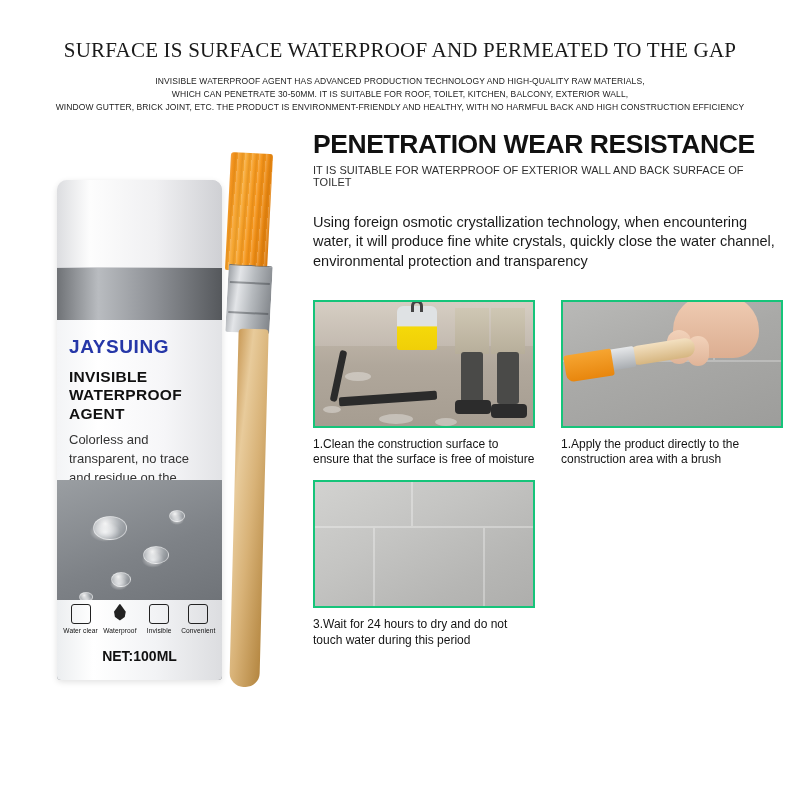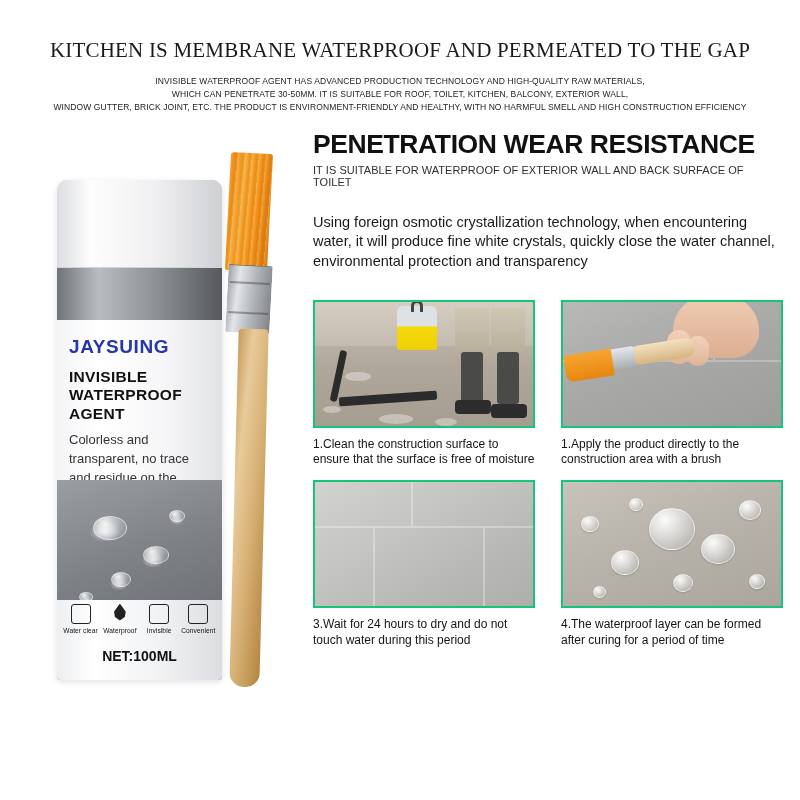--- a/index.html
+++ b/index.html
@@ -333,24 +333,24 @@
     border-radius: 50%;
     background: radial-gradient(circle at 34% 28%, rgba(255,255,255,0.95), rgba(235,238,240,0.45) 55%, rgba(140,140,138,0.25) 100%);
     border: 1px solid rgba(255,255,255,0.6);
     box-shadow: 0 1px 2px rgba(0,0,0,0.15);
   }
 </style>
 </head>
 <body>
 
 <div id="header">
-  <div id="subtitle">KITCHEN IS MEMBRANE WATERPROOF AND PERMEATED TO THE GAP</div>
+  <div id="subtitle">SURFACE IS SURFACE WATERPROOF AND PERMEATED TO THE GAP</div>
   <div class="desc-line">INVISIBLE WATERPROOF AGENT HAS ADVANCED PRODUCTION TECHNOLOGY AND HIGH-QUALITY RAW MATERIALS,</div>
   <div class="desc-line">WHICH CAN PENETRATE 30-50MM. IT IS SUITABLE FOR ROOF, TOILET, KITCHEN, BALCONY, EXTERIOR WALL,</div>
-  <div class="desc-line">WINDOW GUTTER, BRICK JOINT, ETC. THE PRODUCT IS ENVIRONMENT-FRIENDLY AND HEALTHY, WITH NO HARMFUL SMELL AND HIGH CONSTRUCTION EFFICIENCY</div>
+  <div class="desc-line">WINDOW GUTTER, BRICK JOINT, ETC. THE PRODUCT IS ENVIRONMENT-FRIENDLY AND HEALTHY, WITH NO HARMFUL BACK AND HIGH CONSTRUCTION EFFICIENCY</div>
 </div>
 
 <div id="content">
 
   <div id="product-panel">
 
     <div id="bottle">
       <div id="bottle-cap"></div>
       <div id="bottle-neck"></div>
 
@@ -451,29 +451,15 @@
     <div class="step">
       <div class="step-photo" id="photo-3">
         <div class="p3-line" style="left:0;top:44px;width:100%;height:2px;"></div>
         <div class="p3-line" style="left:96px;top:0;width:2px;height:44px;"></div>
         <div class="p3-line" style="left:58px;top:46px;width:2px;height:80px;"></div>
         <div class="p3-line" style="left:168px;top:46px;width:2px;height:80px;"></div>
       </div>
       <div class="step-caption">3.Wait for 24 hours to dry and do not touch water during this period</div>
     </div>
 
-    <div class="step">
-      <div class="step-photo" id="photo-4">
-        <div class="p4-bead" style="left:86px;top:26px;width:46px;height:42px;"></div>
-        <div class="p4-bead" style="left:138px;top:52px;width:34px;height:30px;"></div>
-        <div class="p4-bead" style="left:48px;top:68px;width:28px;height:25px;"></div>
-        <div class="p4-bead" style="left:18px;top:34px;width:18px;height:16px;"></div>
-        <div class="p4-bead" style="left:176px;top:18px;width:22px;height:20px;"></div>
-        <div class="p4-bead" style="left:110px;top:92px;width:20px;height:18px;"></div>
-        <div class="p4-bead" style="left:66px;top:16px;width:14px;height:13px;"></div>
-        <div class="p4-bead" style="left:186px;top:92px;width:16px;height:15px;"></div>
-        <div class="p4-bead" style="left:30px;top:104px;width:13px;height:12px;"></div>
-      </div>
-      <div class="step-caption">4.The waterproof layer can be formed after curing for a period of time</div>
-    </div>
 
   </div>
 </div>
 
 </body></html>

